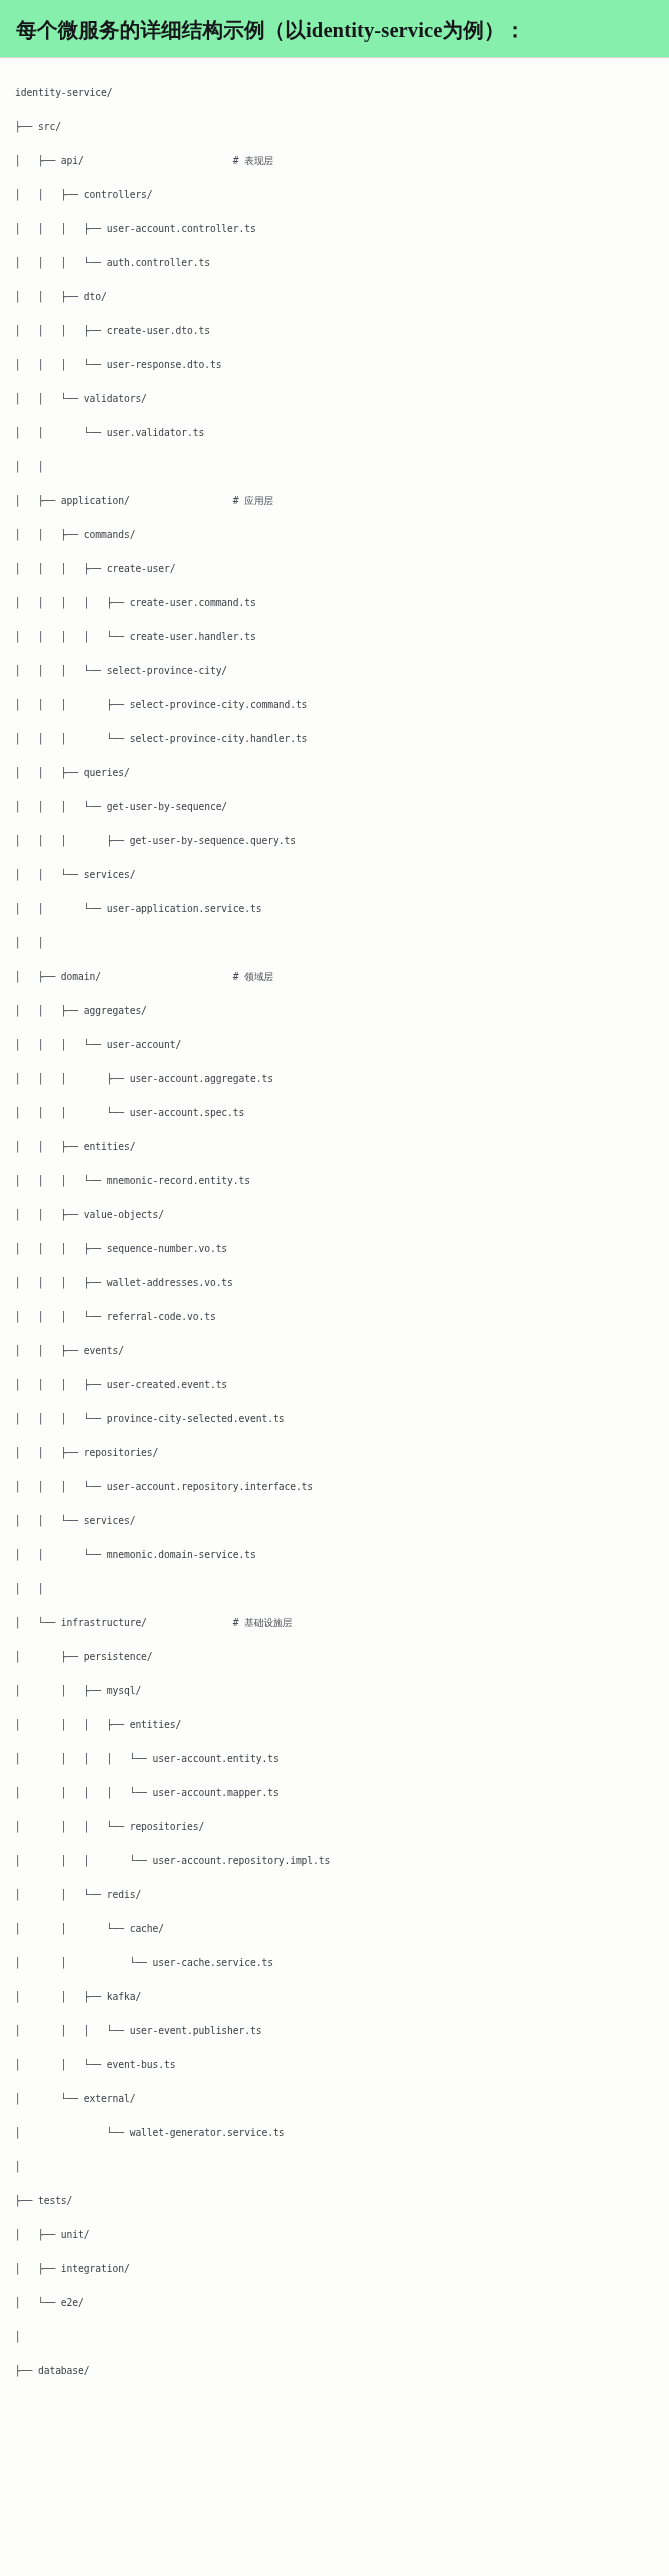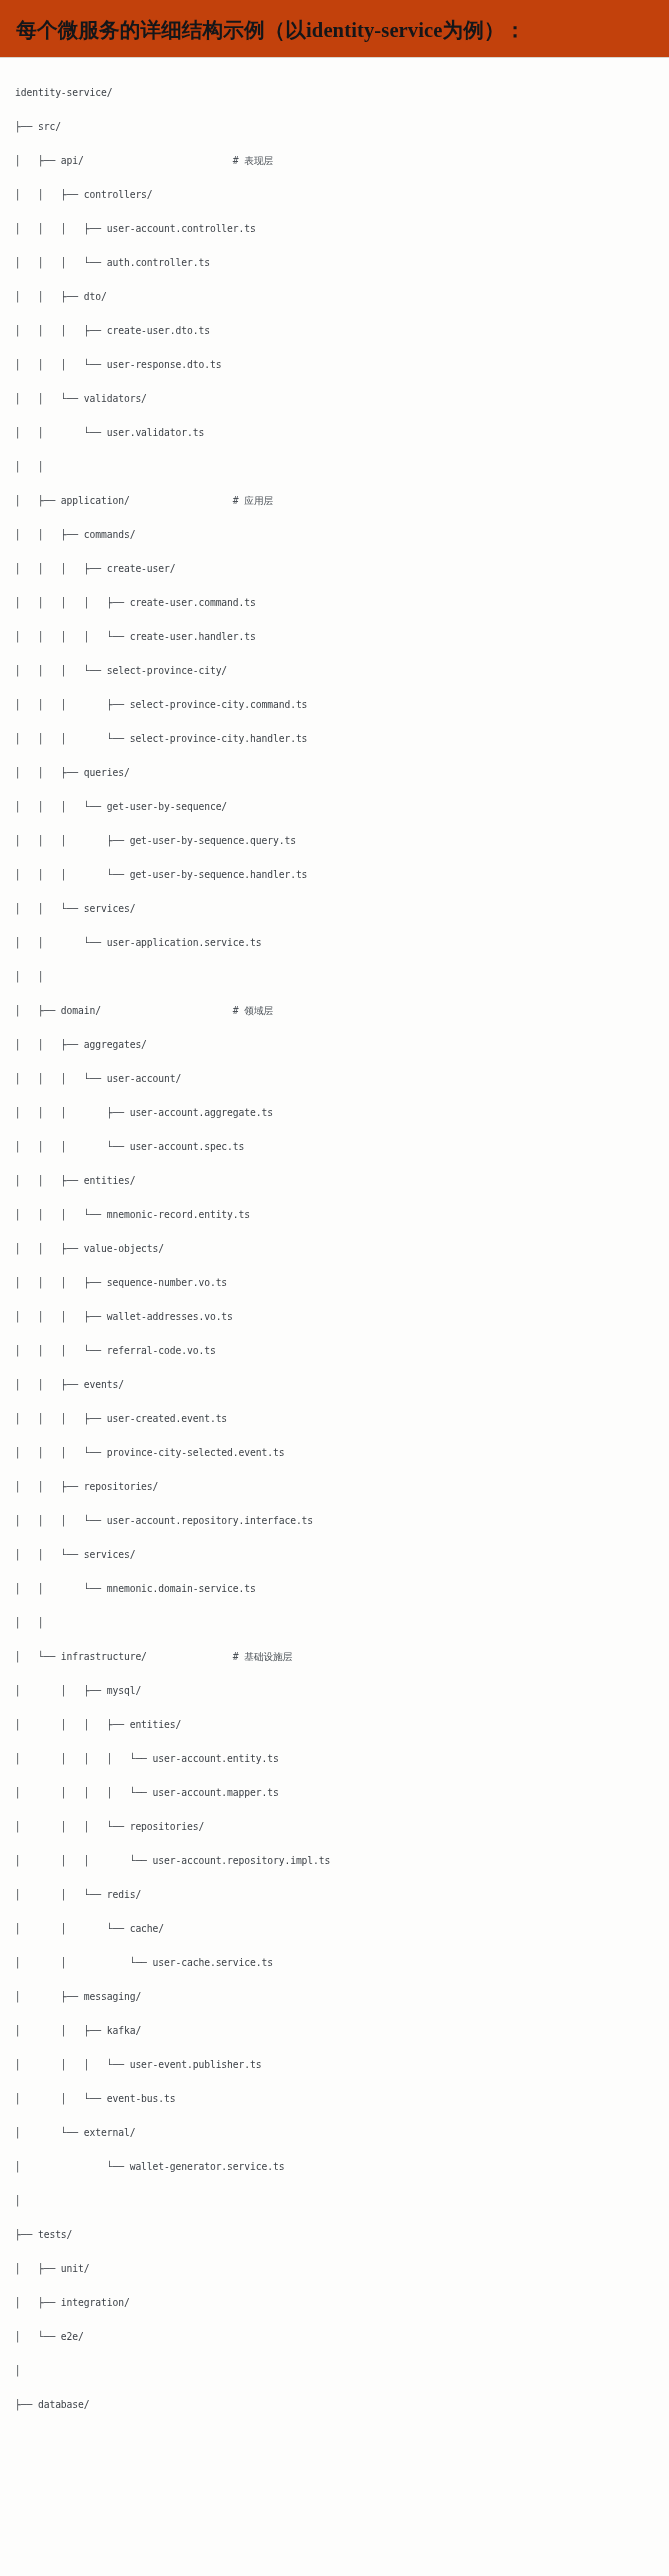--- a/index.html
+++ b/index.html
@@ -14,21 +14,21 @@
     -webkit-font-smoothing: antialiased;
   }
   .page {
     width: 669px;
     box-sizing: border-box;
     background: #fbfaf8;
   }
 
   
   .header {
-    background: #c2410c;
+    background: #86efac;
     padding: 17.5px 16.3px 13.8px 16.3px;
     border-bottom: 0.6px solid #d8d5cf;
     box-sizing: border-box;
   }
   .header-title {
     font-family: "Liberation Serif", "DejaVu Serif", serif;
     font-weight: bold;
     font-size: 20.6px;
     line-height: 1.25;
     color: #141619;
@@ -84,21 +84,20 @@
 <span class="tree-line">│   │   ├── commands/</span>
 <span class="tree-line">│   │   │   ├── create-user/</span>
 <span class="tree-line">│   │   │   │   ├── create-user.command.ts</span>
 <span class="tree-line">│   │   │   │   └── create-user.handler.ts</span>
 <span class="tree-line">│   │   │   └── select-province-city/</span>
 <span class="tree-line">│   │   │       ├── select-province-city.command.ts</span>
 <span class="tree-line">│   │   │       └── select-province-city.handler.ts</span>
 <span class="tree-line">│   │   ├── queries/</span>
 <span class="tree-line">│   │   │   └── get-user-by-sequence/</span>
 <span class="tree-line">│   │   │       ├── get-user-by-sequence.query.ts</span>
-<span class="tree-line">│   │   │       └── get-user-by-sequence.handler.ts</span>
 <span class="tree-line">│   │   └── services/</span>
 <span class="tree-line">│   │       └── user-application.service.ts</span>
 <span class="tree-line">│   │</span>
 <span class="tree-line"><span>│   ├── domain/                       </span><span class="cmt"># 领域层</span></span>
 <span class="tree-line">│   │   ├── aggregates/</span>
 <span class="tree-line">│   │   │   └── user-account/</span>
 <span class="tree-line">│   │   │       ├── user-account.aggregate.ts</span>
 <span class="tree-line">│   │   │       └── user-account.spec.ts</span>
 <span class="tree-line">│   │   ├── entities/</span>
 <span class="tree-line">│   │   │   └── mnemonic-record.entity.ts</span>
@@ -108,30 +107,30 @@
 <span class="tree-line">│   │   │   └── referral-code.vo.ts</span>
 <span class="tree-line">│   │   ├── events/</span>
 <span class="tree-line">│   │   │   ├── user-created.event.ts</span>
 <span class="tree-line">│   │   │   └── province-city-selected.event.ts</span>
 <span class="tree-line">│   │   ├── repositories/</span>
 <span class="tree-line">│   │   │   └── user-account.repository.interface.ts</span>
 <span class="tree-line">│   │   └── services/</span>
 <span class="tree-line">│   │       └── mnemonic.domain-service.ts</span>
 <span class="tree-line">│   │</span>
 <span class="tree-line"><span>│   └── infrastructure/               </span><span class="cmt"># 基础设施层</span></span>
+<span class="tree-line">│       ├── persistence/</span>
 <span class="tree-line">│       │   ├── mysql/</span>
 <span class="tree-line">│       │   │   ├── entities/</span>
 <span class="tree-line">│       │   │   │   └── user-account.entity.ts</span>
 <span class="tree-line">│       │   │   │   └── user-account.mapper.ts</span>
 <span class="tree-line">│       │   │   └── repositories/</span>
 <span class="tree-line">│       │   │       └── user-account.repository.impl.ts</span>
 <span class="tree-line">│       │   └── redis/</span>
 <span class="tree-line">│       │       └── cache/</span>
 <span class="tree-line">│       │           └── user-cache.service.ts</span>
-<span class="tree-line">│       ├── messaging/</span>
 <span class="tree-line">│       │   ├── kafka/</span>
 <span class="tree-line">│       │   │   └── user-event.publisher.ts</span>
 <span class="tree-line">│       │   └── event-bus.ts</span>
 <span class="tree-line">│       └── external/</span>
 <span class="tree-line">│               └── wallet-generator.service.ts</span>
 <span class="tree-line">│</span>
 <span class="tree-line">├── tests/</span>
 <span class="tree-line">│   ├── unit/</span>
 <span class="tree-line">│   ├── integration/</span>
 <span class="tree-line">│   └── e2e/</span>

